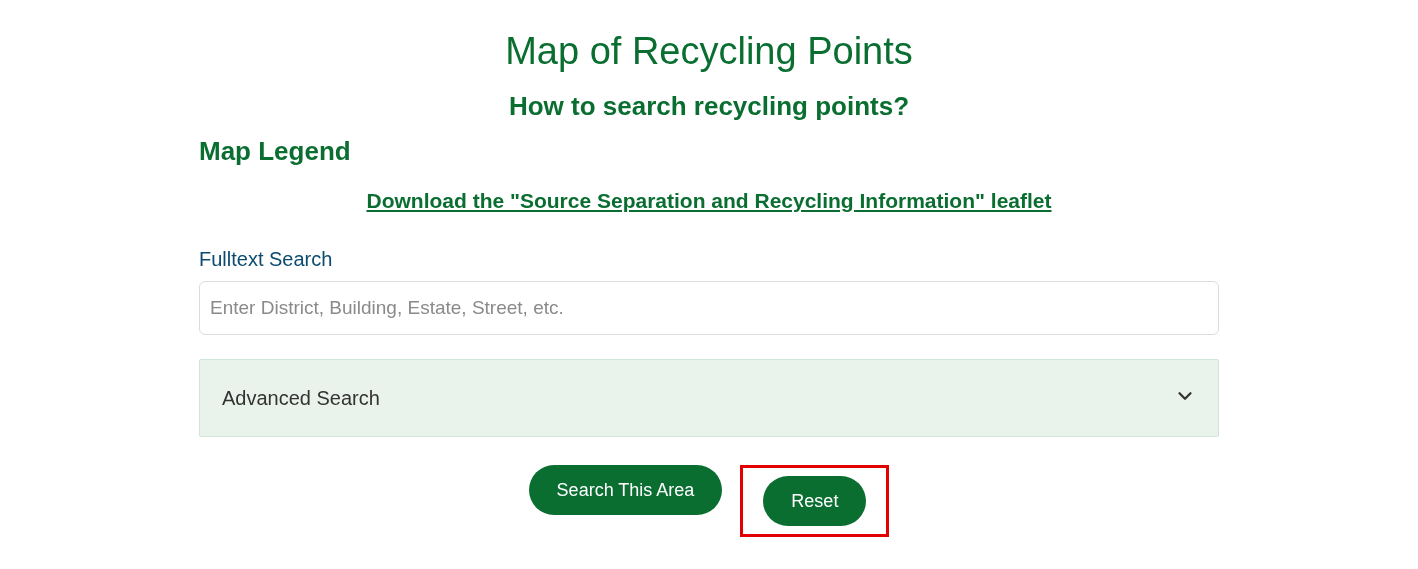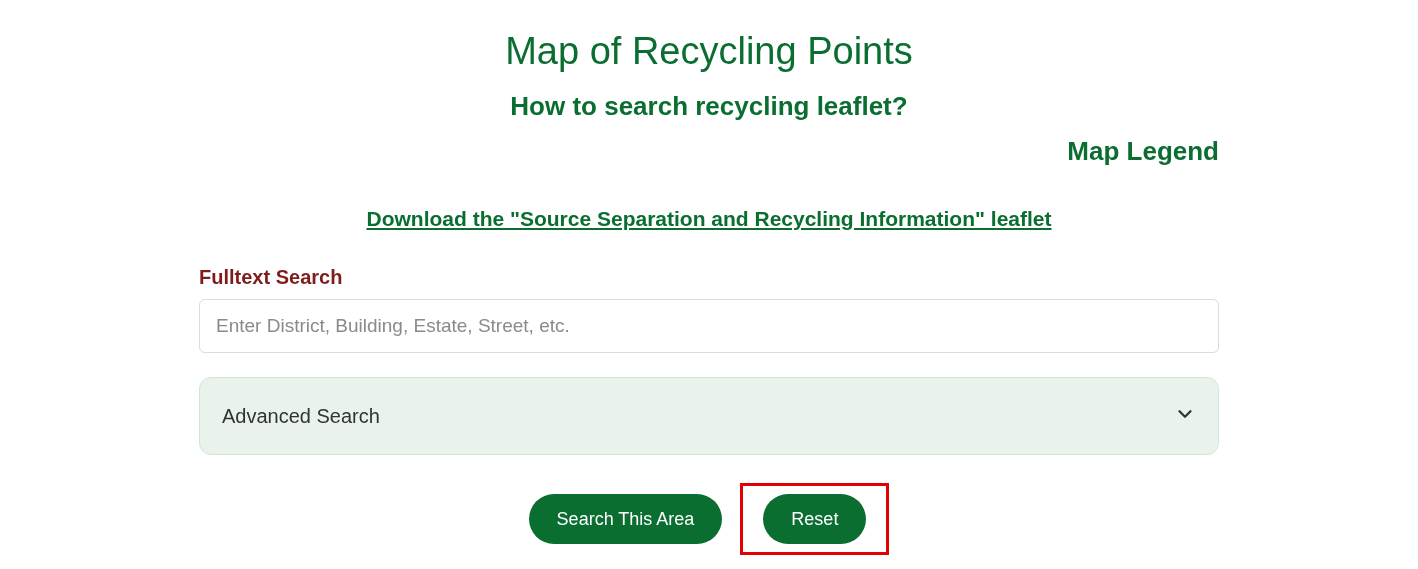--- a/index.html
+++ b/index.html
@@ -33,82 +33,81 @@
       text-align: center;
       margin-bottom: 14px;
       display: block;
       text-decoration: none;
       cursor: pointer;
     }
     .legend-link {
       color: #0a6e31;
       font-size: 26px;
       font-weight: bold;
-      text-align: right;
-      margin-bottom: 40px;
+      text-align: left;
+      margin-bottom: 22px;
       display: block;
       text-decoration: none;
       cursor: pointer;
     }
     .download-link {
       color: #0a6e31;
       font-size: 21px;
       font-weight: bold;
       text-align: center;
       text-decoration: underline;
       display: block;
       margin-bottom: 35px;
       cursor: pointer;
     }
     .search-label {
-      color: #7f1d1d;
+      color: #0c4a6e;
       font-size: 20px;
-      font-weight: bold;
+      font-weight: normal;
       margin-bottom: 10px;
       display: block;
     }
     .search-input {
       width: 100%;
       height: 54px;
       border: 1px solid #dcdcdc;
       border-radius: 6px;
-      padding: 0 16px;
+      padding: 0 10px;
       font-size: 19px;
       color: #555;
       outline: none;
       margin-bottom: 24px;
     }
     .search-input::placeholder {
       color: #8a8a8a;
     }
     .advanced-panel {
       width: 100%;
       height: 78px;
       background: #e9f3ec;
       border: 1px solid #d0e5d7;
-      border-radius: 12px;
+      border-radius: 2px;
       display: flex;
       align-items: center;
       justify-content: space-between;
       padding: 0 22px;
       margin-bottom: 28px;
       cursor: pointer;
     }
     .advanced-label {
       color: #333333;
       font-size: 20px;
     }
     .chevron-icon {
       width: 22px;
       height: 22px;
     }
     .button-row {
       display: flex;
       justify-content: center;
-      align-items: center;
       gap: 18px;
     }
     .btn {
       background: #0a6e31;
       color: #ffffff;
       border: none;
       border-radius: 999px;
       height: 50px;
       padding: 0 28px;
       font-size: 18px;
@@ -124,21 +123,21 @@
       display: inline-flex;
       align-items: center;
       justify-content: center;
     }
   </style>
 </head>
 <body>
 
 <div class="container">
   <h1 class="page-title">Map of Recycling Points</h1>
-  <a class="subtitle-link">How to search recycling leaflet?</a>
+  <a class="subtitle-link">How to search recycling points?</a>
   <a class="legend-link">Map Legend</a>
   <a class="download-link">Download the "Source Separation and Recycling Information" leaflet</a>
 
   <label class="search-label">Fulltext Search</label>
   <input type="text" class="search-input" placeholder="Enter District, Building, Estate, Street, etc." style="">
 
   <div class="advanced-panel">
     <span class="advanced-label">Advanced Search</span>
     <span>
       <svg class="chevron-icon" viewBox="0 0 24 24" fill="none" stroke="#333333" stroke-width="2.5" stroke-linecap="round" stroke-linejoin="round">

